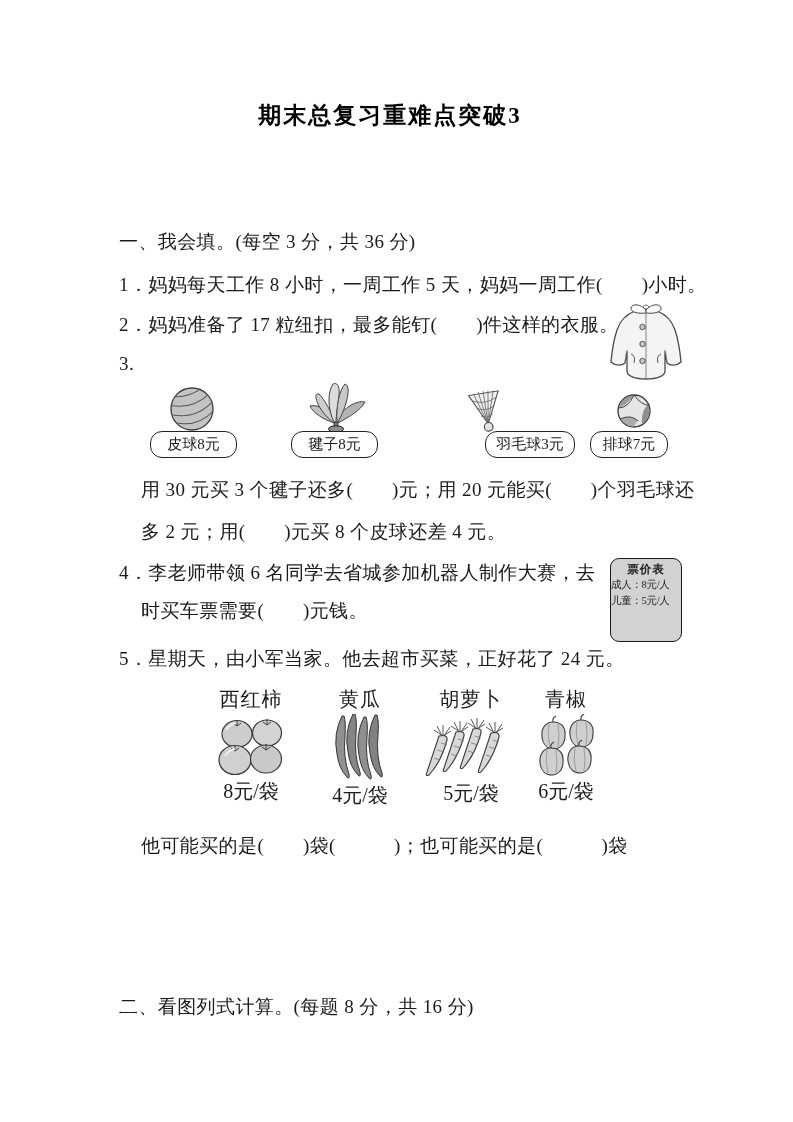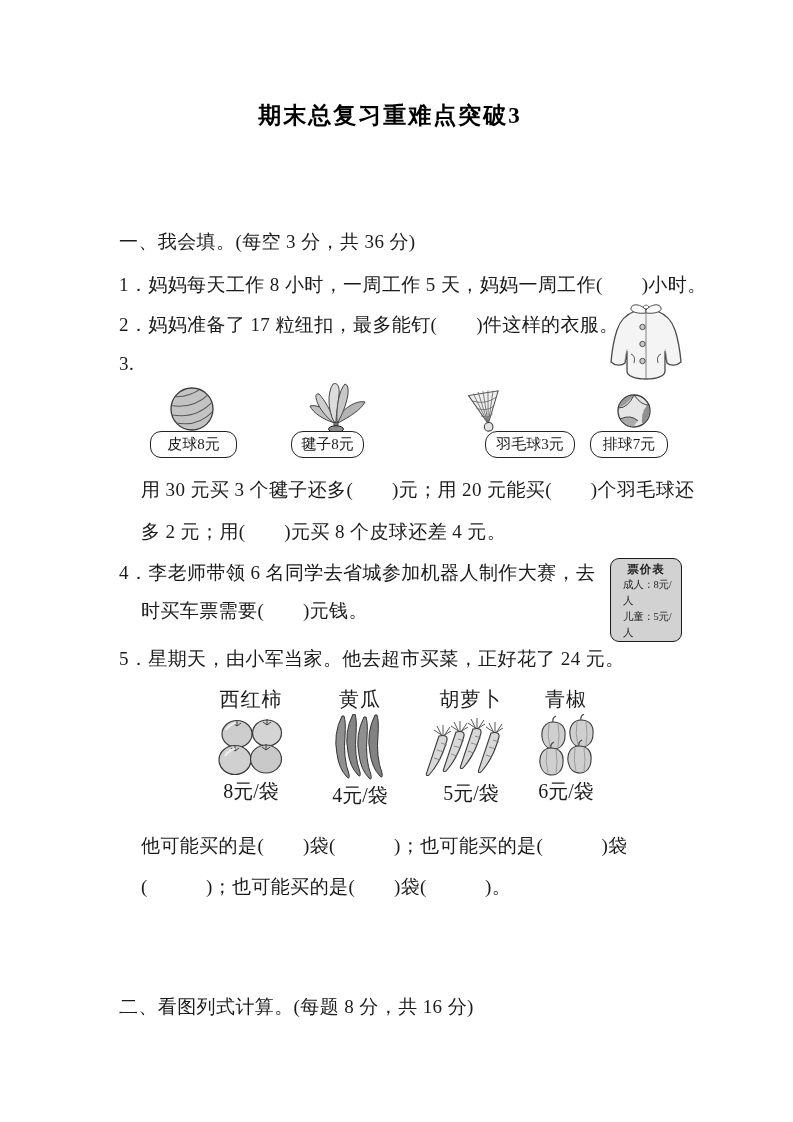--- a/index.html
+++ b/index.html
@@ -16,21 +16,21 @@
     position:absolute;top:431px;height:27px;box-sizing:border-box;
     border:1.6px solid #222;border-radius:12px;background:#fff;
     font-size:15px;line-height:24px;text-align:center;letter-spacing:0;
   }
   .icon{position:absolute;}
   .ticket{
     position:absolute;left:610px;top:558px;width:72px;height:84px;box-sizing:border-box;
     background:#d2d2d2;border:1.6px solid #1a1a1a;border-radius:9px;padding-top:3px;
   }
   .ticket .tt{ text-align:center;font-size:11.5px;font-weight:bold;letter-spacing:1px;line-height:15px;}
-  .ticket .tr{ font-size:10.5px;line-height:16px;padding-left:12px;letter-spacing:-.3px;}
+  .ticket .tr{ font-size:10.5px;line-height:16px;padding-left:0;letter-spacing:-.3px;}
   .vegcol{position:absolute;top:686px;text-align:center;}
   .vegname{font-size:20px;line-height:26px;letter-spacing:1px;}
   .vegimg{display:block;margin:2px auto 0 auto;}
   .vegprice{font-size:20px;line-height:26px;margin-top:2px;}
 </style>
 </head>
 <body>
 
 <div class="page">
 
@@ -100,22 +100,22 @@
       </defs>
     <circle cx="18" cy="18" r="16" fill="#e6e6e6" stroke="#3a3a3a" stroke-width="1.3"></circle>
     <g clip-path="url(#vb)">
       <path d="M18,2 Q10,13 2,15 L2,2 Z" fill="#9a9a9a"></path>
       <path d="M34,10 Q25,16 26,30 L36,30 L36,10 Z" fill="#8f8f8f"></path>
       <path d="M4,26 Q14,22 22,27 L16,36 L4,34 Z" fill="#ababab"></path>
     </g>
     <path d="M18,2 Q12,15 2.5,15 M18,2 Q26,13 33.5,12 M4,26 Q15,21 22,28" fill="none" stroke="#3f3f3f" stroke-width="1"></path>
   </svg>
 
-  <div class="pill" style="left:150px;width:87px;border-radius:11px;">皮球8元</div>
-  <div class="pill" style="left:291px;width:73px;">毽子8元</div>
+  <div class="pill" style="left:150px;width:87px;">皮球8元</div>
+  <div class="pill" style="left:291px;width:87px;">毽子8元</div>
   <div class="pill" style="left:437px;width:90px;margin-left:48px;">羽毛球3元</div>
   <div class="pill" style="left:590px;width:78px;">排球7元</div>
 
   <div class="t" style="left:141px;top:478px;">用 30 元买 3 个毽子还多(　　)元；用 20 元能买(　　)个羽毛球还</div>
   <div class="t" style="left:141px;top:520px;">多 2 元；用(　　)元买 8 个皮球还差 4 元。</div>
 
   <div class="t" style="left:119px;top:561px;">4．李老师带领 6 名同学去省城参加机器人制作大赛，去</div>
   <div class="t" style="left:141px;top:599px;">时买车票需要(　　)元钱。</div>
 
   <div class="ticket">
@@ -190,17 +190,16 @@
       </defs>
       <use href="#pep" x="6" y="2"></use>
       <use href="#pep" x="34" y="0"></use>
       <use href="#pep" x="4" y="28"></use>
       <use href="#pep" x="32" y="26"></use>
     </svg>
     <div class="vegprice">6元/袋</div>
   </div>
 
   <div class="t" style="left:141px;top:834px;">他可能买的是(　　)袋(　　　)；也可能买的是(　　　)袋</div>
-  <div class="t" style="left:141px;top:875px;">(　　　)；也可能买的是(　　)袋(　　　)。</div>
 
   <div class="t" style="left:119px;top:995px;">二、看图列式计算。(每题 8 分，共 16 分)</div>
 
 </div>
 
 </body></html>

